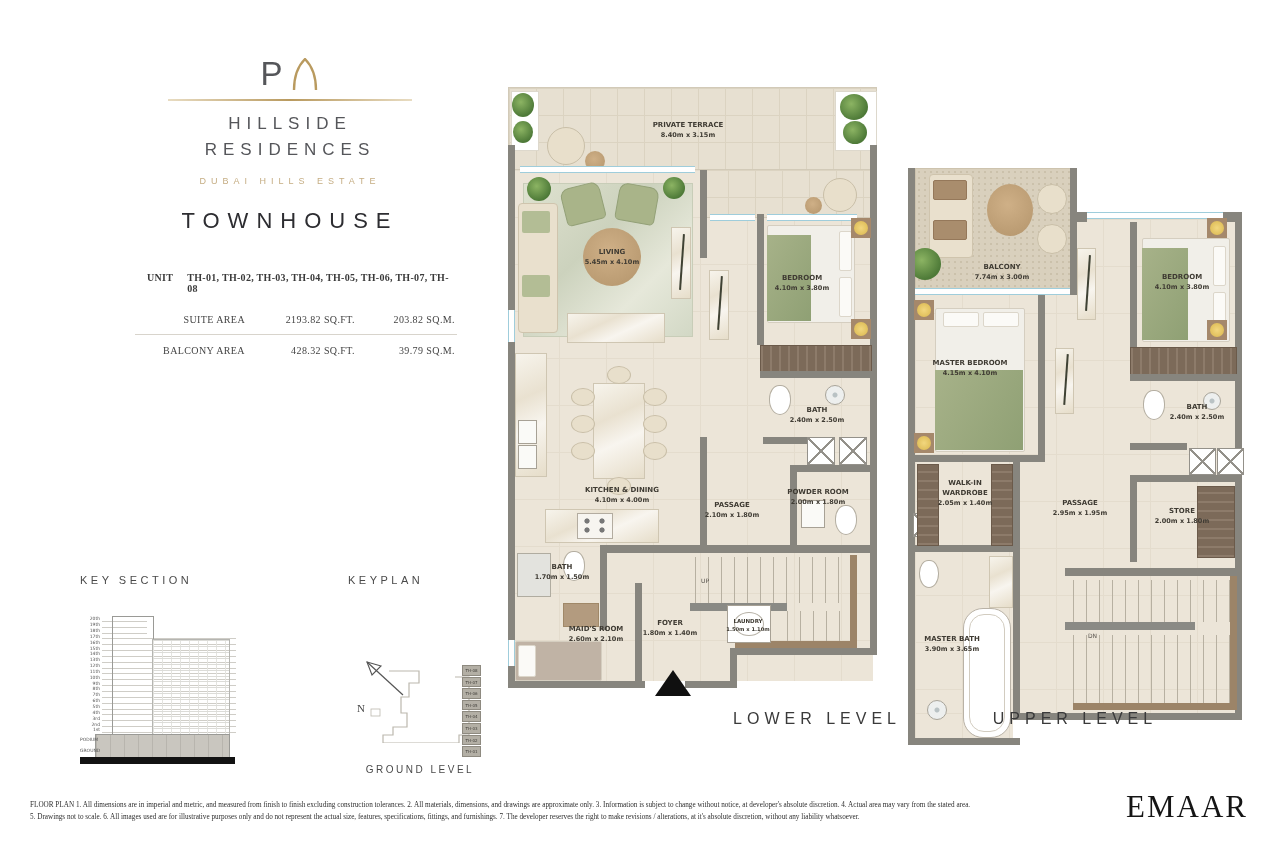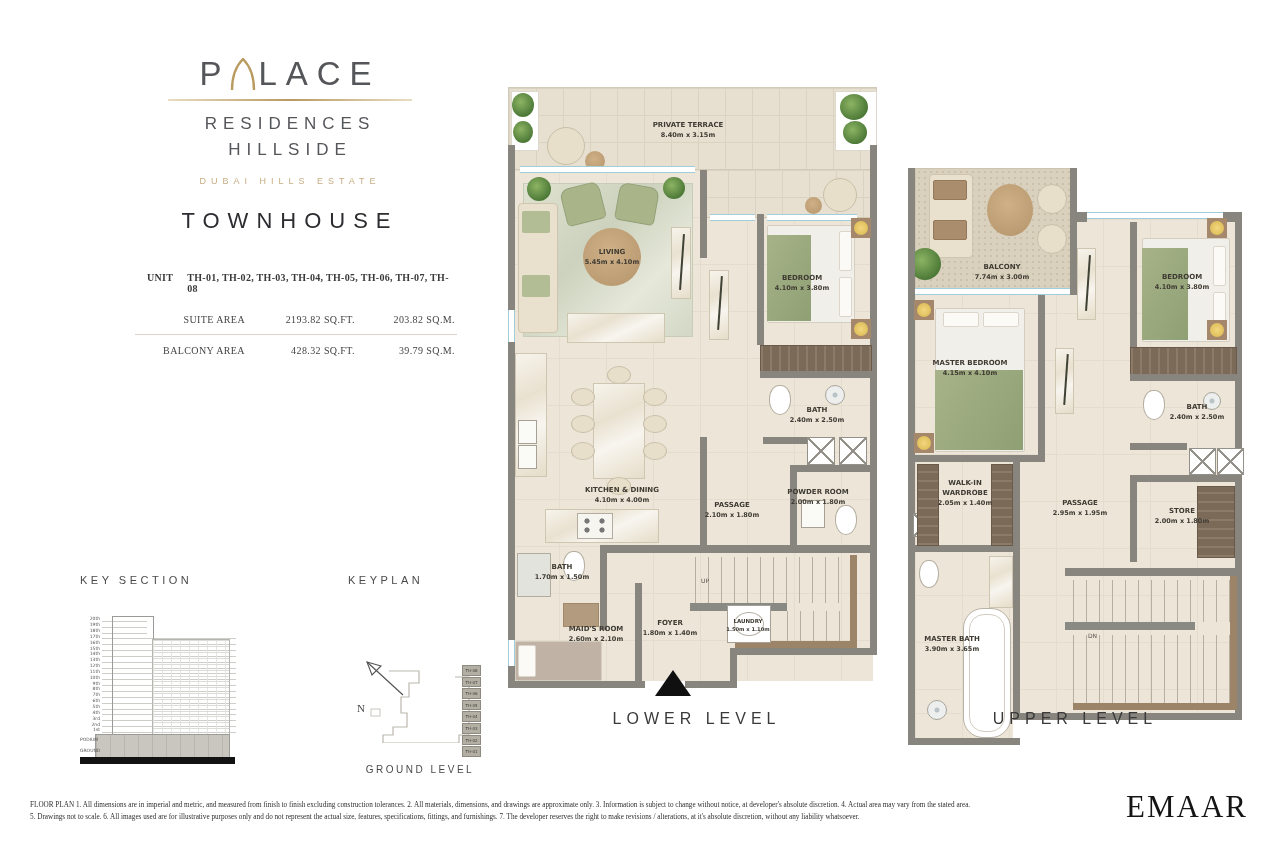--- a/index.html
+++ b/index.html
@@ -100,25 +100,24 @@
 <body>
 
 <div id="page">
 
   <div id="brand">
     <div class="logo-line">
       <span>P</span>
       <svg width="26" height="32" viewBox="0 0 26 32" style="margin:0 2px 3px 0;">
         <path d="M2,32 C2,13 9,5 13,1 C17,5 24,13 24,32" fill="none" stroke="#b99a5f" stroke-width="2.4"></path>
       </svg>
-      <span>LACE</span>
     </div>
     <div class="gold-rule"></div>
+    <div class="res">HILLSIDE</div>
     <div class="res">RESIDENCES</div>
-    <div class="res">HILLSIDE</div>
     <div class="estate">DUBAI HILLS ESTATE</div>
     <div class="product">TOWNHOUSE</div>
   </div>
 
   <div id="unit-table">
     <div class="ut-head">
       <span>UNIT</span>
       <span style="margin-left:14px;">TH-01, TH-02, TH-03, TH-04, TH-05, TH-06, TH-07, TH-08</span>
     </div>
     <div class="ut-row">
@@ -393,21 +392,21 @@
       </div>
     <div class="rlabel" style="left:165px;top:543px;">
       <div>FOYER</div>
         <div class="dims">1.80m x 1.40m</div>
       </div>
     <div class="rlabel" style="left:243px;top:540px;font-size:5.5px;">
       <div>LAUNDRY</div>
         <div class="dims" style="font-size:5.2px;">1.50m x 1.10m</div>
       </div>
   </div>
-  <div class="lvl-title" style="left:509px;top:710px;width:375px;">LOWER LEVEL</div>
+  <div class="lvl-title" style="left:526px;top:710px;width:375px;text-align:right;">LOWER LEVEL</div>
 
   <div class="plan" style="left:905px;top:160px;width:340px;height:585px;">
 
     <div class="floor" style="left:10px;top:59px;width:320px;height:494px;"></div>
     <div class="floor" style="left:10px;top:553px;width:98px;height:25px;"></div>
     <div class="rug" style="left:10px;top:8px;width:155px;height:120px;"></div>
 
     <div class="sofa" style="left:24px;top:14px;width:42px;height:82px;"></div>
     <div class="cush" style="left:28px;top:20px;width:32px;height:18px;"></div>
     <div class="cush" style="left:28px;top:60px;width:32px;height:18px;"></div>

